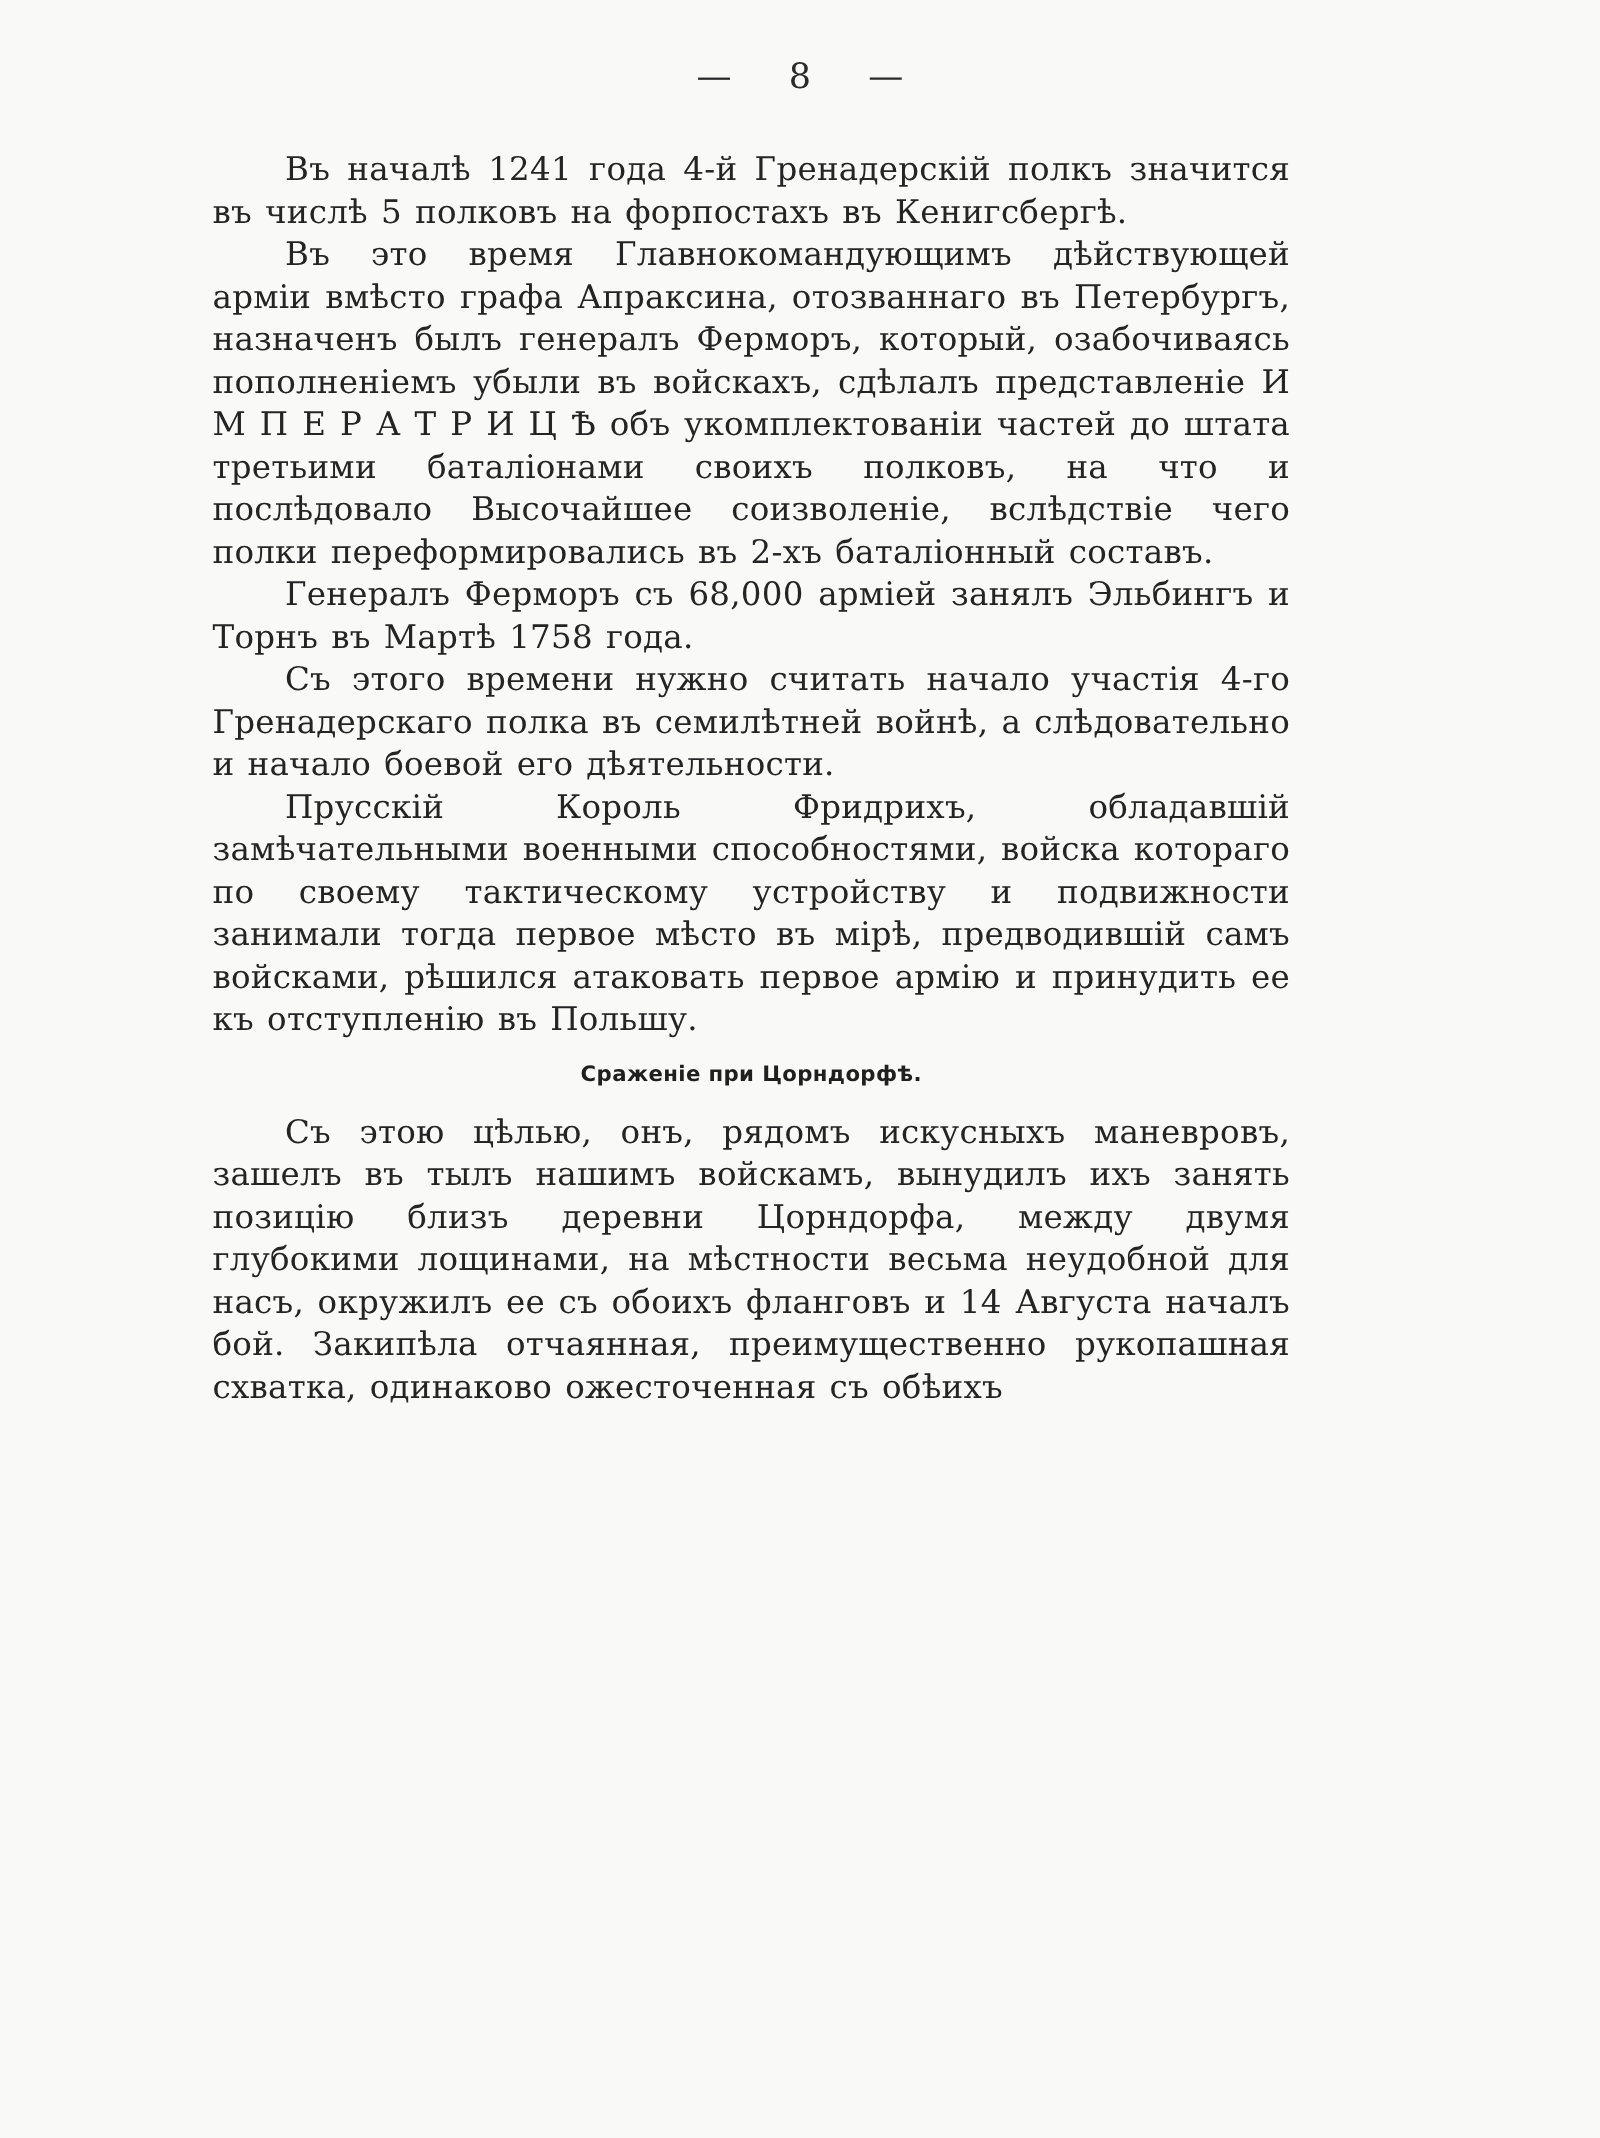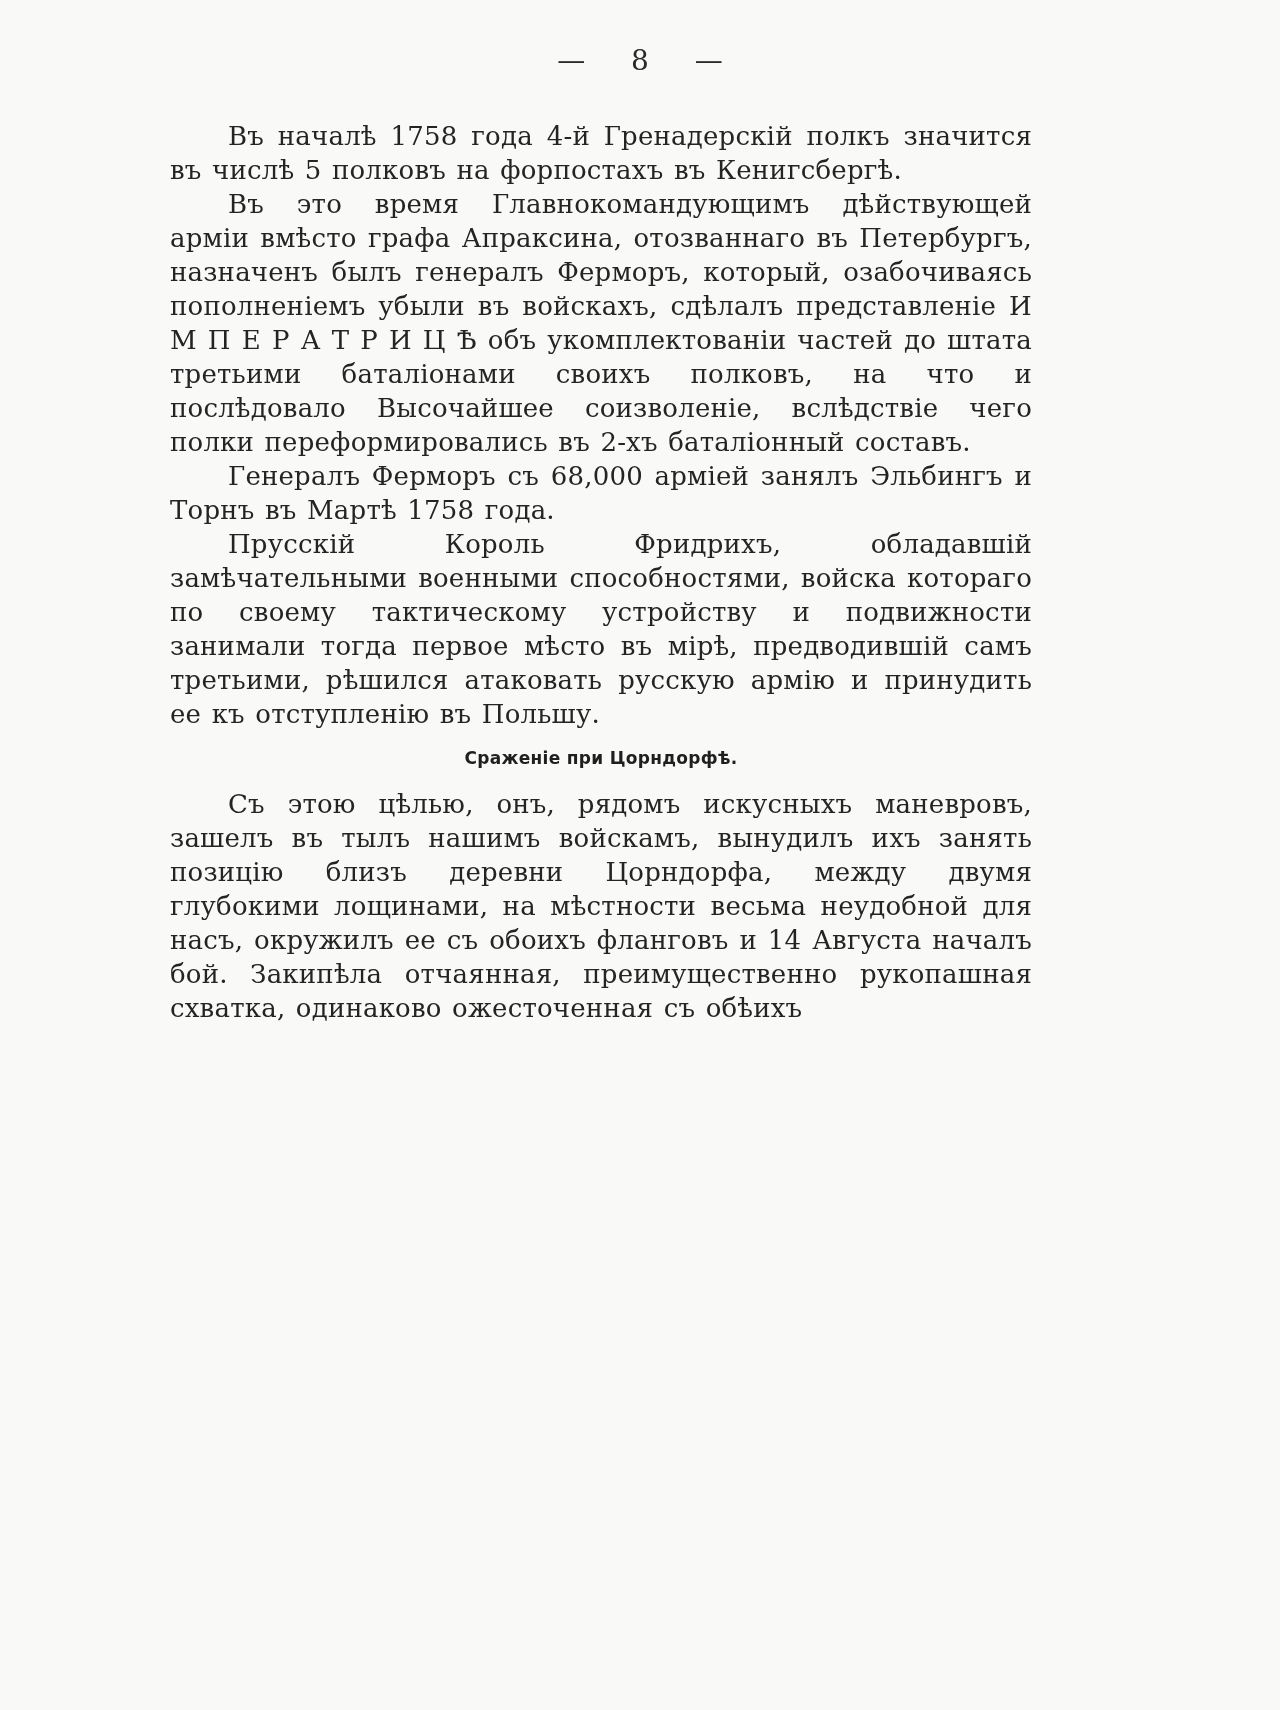--- a/index.html
+++ b/index.html
@@ -54,29 +54,30 @@
 </style>
 </head>
 <body>
 
 <div class="page">
 
   <div class="page-number">—  8  —</div>
 
   <div class="text-block">
 
-    <p>Въ началѣ 1758 года 4-й Гренадерскій полкъ значится въ числѣ 5 полковъ на форпостахъ въ Кенигсбергѣ.</p>
+    <p>Въ началѣ 1241 года 4-й Гренадерскій полкъ значится въ числѣ 5 полковъ на форпостахъ въ Кенигсбергѣ.</p>
 
     <p>Въ это время Главнокомандующимъ дѣйствующей арміи вмѣсто графа Апраксина, отозваннаго въ Петербургъ, назначенъ былъ генералъ Ферморъ, который, озабочиваясь пополненіемъ убыли въ войскахъ, сдѣлалъ представленіе И М П Е Р А Т Р И Ц Ѣ объ укомплектованіи частей до штата третьими баталіонами своихъ полковъ, на что и послѣдовало Высочайшее соизволеніе, вслѣдствіе чего полки переформировались въ 2-хъ баталіонный составъ.</p>
 
 
     <p>Генералъ Ферморъ съ 68,000 арміей занялъ Эльбингъ и Торнъ въ Мартѣ 1758 года.</p>
 
 
+    <p>Съ этого времени нужно считать начало участія 4-го Гренадерскаго полка въ семилѣтней войнѣ, а слѣдовательно и начало боевой его дѣятельности.</p>
 
-    <p>Прусскій Король Фридрихъ, обладавшій замѣчательными военными способностями, войска котораго по своему тактическому устройству и подвижности занимали тогда первое мѣсто въ мірѣ, предводившій самъ третьими, рѣшился атаковать русскую армію и принудить ее къ отступленію въ Польшу.</p>
+    <p>Прусскій Король Фридрихъ, обладавшій замѣчательными военными способностями, войска котораго по своему тактическому устройству и подвижности занимали тогда первое мѣсто въ мірѣ, предводившій самъ войсками, рѣшился атаковать первое армію и принудить ее къ отступленію въ Польшу.</p>
 
     <div class="section-heading">Сраженіе при Цорндорфѣ.</div>
 
     <p>Съ этою цѣлью, онъ, рядомъ искусныхъ маневровъ, зашелъ въ тылъ нашимъ войскамъ, вынудилъ ихъ занять позицію близъ деревни Цорндорфа, между двумя глубокими лощинами, на мѣстности весьма неудобной для насъ, окружилъ ее съ обоихъ фланговъ и 14 Августа началъ бой. Закипѣла отчаянная, преимущественно рукопашная схватка, одинаково ожесточенная съ обѣихъ</p>
 
   </div>
 </div>
 
 </body></html>

